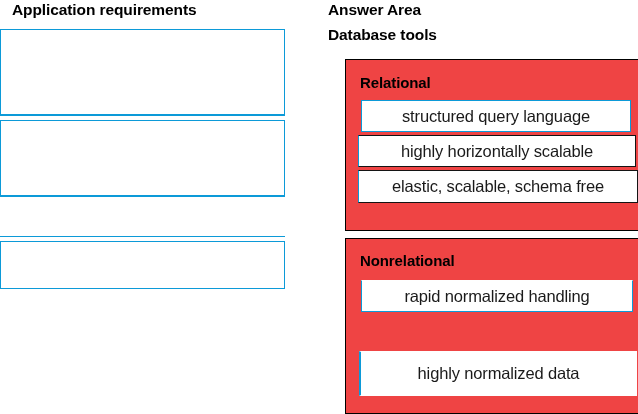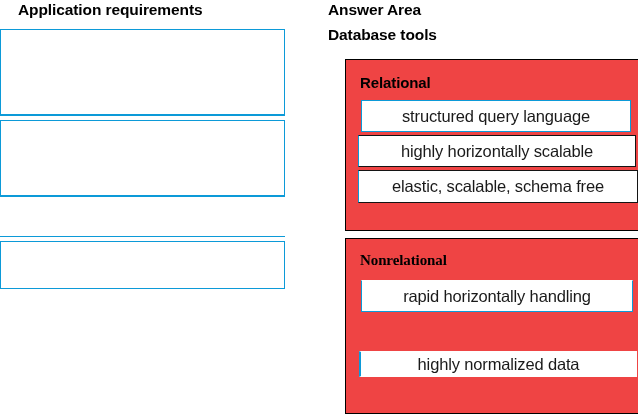--- a/index.html
+++ b/index.html
@@ -19,21 +19,21 @@
   
   #left-column {
     position: absolute;
     left: 0;
     top: 0;
     width: 300px;
     height: 414px;
   }
   #app-requirements-title {
     position: absolute;
-    left: 18px;
+    left: 12px;
     top: 1px;
     font-size: 15.5px;
     font-weight: bold;
     letter-spacing: -0.1px;
     white-space: nowrap;
   }
   .req-slot {
     position: absolute;
     left: 0;
     box-sizing: border-box;
@@ -96,21 +96,21 @@
   .category-label {
     position: absolute;
     left: 14px;
     font-size: 15px;
     font-weight: bold;
     letter-spacing: -0.1px;
     white-space: nowrap;
     color: #000000;
   }
   #label-relational    { top: 14px; }
-  #label-nonrelational { top: 13px; font-family: Liberation Serif, serif; }
+  #label-nonrelational { top: 13px; }
 
   .option-chip {
     position: absolute;
     box-sizing: border-box;
     background: #ffffff;
     font-size: 16.5px;
     line-height: 1;
     letter-spacing: -0.15px;
     display: flex;
     align-items: center;
@@ -139,21 +139,21 @@
     border: 1.5px solid #0c9ad8;
     border-top-color: #ffffff;
   }
   #chip-enforced {
     left: 11px; top: 76px; width: 280px; height: 33px;
     border: 1.6px solid #141414;
     border-left-color: #0c9ad8;
     border-bottom-color: #0c9ad8;
   }
   #chip-normalized {
-    left: 13px; top: 112px; width: 278px; height: 26px;
+    left: 13px; top: 112px; width: 278px; height: 45px;
     border: 1.6px solid #ffffff;
     border-left: 2.2px solid #0c9ad8;
   }
 </style>
 </head>
 <body>
 
 <div id="left-column">
 
   <div id="app-requirements-title">Application requirements</div>
@@ -186,19 +186,19 @@
 
     <div id="chip-sql" class="option-chip">structured query language</div>
 
     <div id="chip-elastic" class="option-chip">elastic, scalable, schema free</div>
   </div>
 
   <div id="panel-nonrelational" class="category-panel">
 
     <div id="label-nonrelational" class="category-label">Nonrelational</div>
 
-    <div id="chip-rapid" class="option-chip">rapid horizontally handling</div>
+    <div id="chip-rapid" class="option-chip">rapid normalized handling</div>
 
 
     <div id="chip-normalized" class="option-chip">highly normalized data</div>
   </div>
 
 </div>
 
 </body></html>

